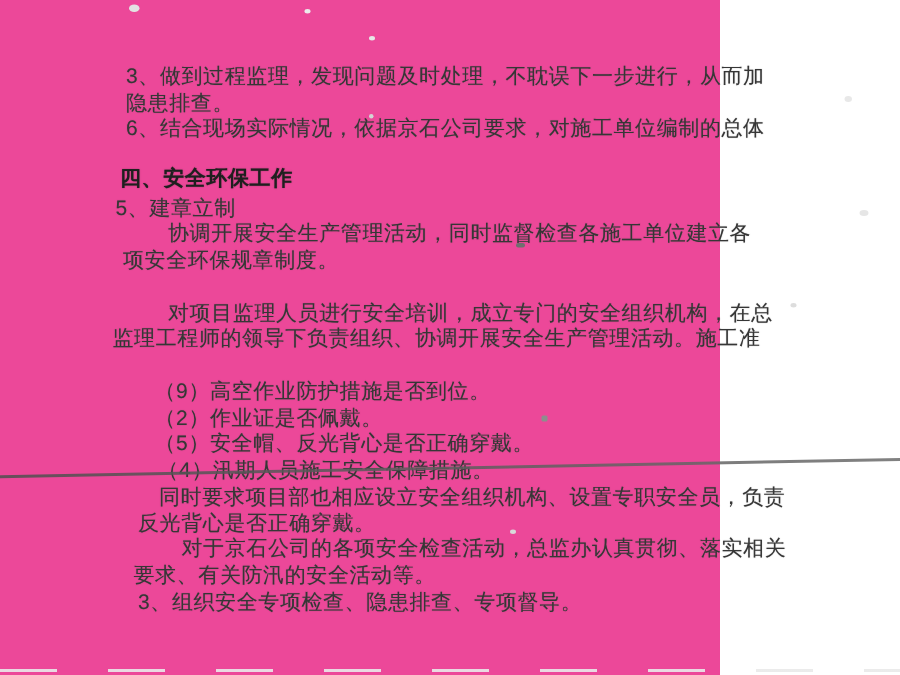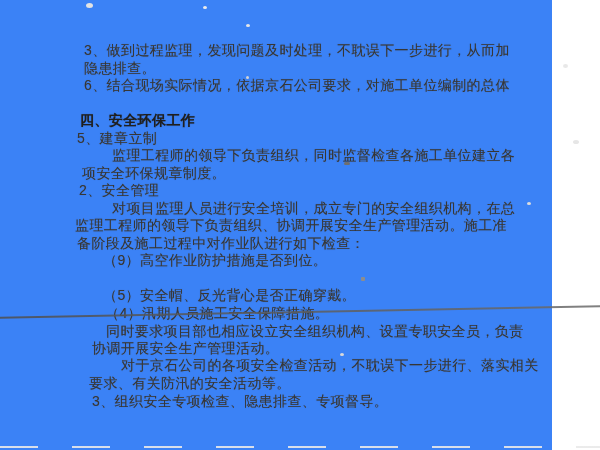--- a/index.html
+++ b/index.html
@@ -4,36 +4,37 @@
 <style>
   html,body{margin:0;padding:0;}
   body{
     width:600px;height:450px;
     background:#ffffff;
     font-family:"Liberation Sans",sans-serif;
     overflow:hidden;
   }
   .page{
     position:relative;
-    width:552px;height:450px;
-    background:#3b82f6;
+    width:480px;height:450px;
+    background:#ec4899;
   }
   .ln{
     position:absolute;
     white-space:nowrap;
     font-size:14px;
     letter-spacing:0.4px;
     color:#363636;
     text-shadow:0 0 0.7px rgba(80,80,80,0.55);
     line-height:14px;
   }
   .ln.bold{
     font-weight:bold;
     color:#1f1f1f;
     text-shadow:0 0 0.8px rgba(40,40,40,0.6);
+    font-family:Liberation Mono, monospace;
   }
   .fold-line{
     position:absolute;
     left:-4px;top:311px;
     width:610px;height:1.6px;
     background:linear-gradient(to right,#4f4f4f,#6b6b6b);
     transform:rotate(-1.1deg);
     transform-origin:50% 50%;
     opacity:0.85;
   }
@@ -61,32 +62,31 @@
 </head>
 <body>
 
 <div class="page">
 
   <div class="ln" style="top:43px;left:84px">3、做到过程监理，发现问题及时处理，不耽误下一步进行，从而加</div>
   <div class="ln" style="top:61px;left:84px">隐患排查。</div>
   <div class="ln" style="top:78px;left:84px">6、结合现场实际情况，依据京石公司要求，对施工单位编制的总体</div>
   <div class="ln bold" style="top:113px;left:80px">四、安全环保工作</div>
   <div class="ln" style="top:131px;left:77px">5、建章立制</div>
-  <div class="ln" style="top:148px;left:112px">监理工程师的领导下负责组织，同时监督检查各施工单位建立各</div>
+  <div class="ln" style="top:148px;left:112px">协调开展安全生产管理活动，同时监督检查各施工单位建立各</div>
   <div class="ln" style="top:166px;left:82px">项安全环保规章制度。</div>
-  <div class="ln" style="top:183px;left:79px">2、安全管理</div>
   <div class="ln" style="top:201px;left:112px">对项目监理人员进行安全培训，成立专门的安全组织机构，在总</div>
   <div class="ln" style="top:218px;left:75px">监理工程师的领导下负责组织、协调开展安全生产管理活动。施工准</div>
-  <div class="ln" style="top:236px;left:77px">备阶段及施工过程中对作业队进行如下检查：</div>
   <div class="ln" style="top:253px;left:103px">（9）高空作业防护措施是否到位。</div>
+  <div class="ln" style="top:271px;left:103px">（2）作业证是否佩戴。</div>
   <div class="ln" style="top:288px;left:103px">（5）安全帽、反光背心是否正确穿戴。</div>
   <div class="ln" style="top:306px;left:105px">（4）汛期人员施工安全保障措施。</div>
   <div class="ln" style="top:324px;left:106px">同时要求项目部也相应设立安全组织机构、设置专职安全员，负责</div>
-  <div class="ln" style="top:341px;left:92px">协调开展安全生产管理活动。</div>
-  <div class="ln" style="top:358px;left:121px">对于京石公司的各项安全检查活动，不耽误下一步进行、落实相关</div>
+  <div class="ln" style="top:341px;left:92px">反光背心是否正确穿戴。</div>
+  <div class="ln" style="top:358px;left:121px">对于京石公司的各项安全检查活动，总监办认真贯彻、落实相关</div>
   <div class="ln" style="top:376px;left:89px">要求、有关防汛的安全活动等。</div>
   <div class="ln" style="top:394px;left:92px">3、组织安全专项检查、隐患排查、专项督导。</div>
 
   <div class="fold-line"></div>
   <div class="bottom-scan-line"></div>
 
   <div class="speck sp-a"></div>
   <div class="speck sp-b"></div>
   <div class="speck sp-c"></div>
   <div class="speck sp-d"></div>

